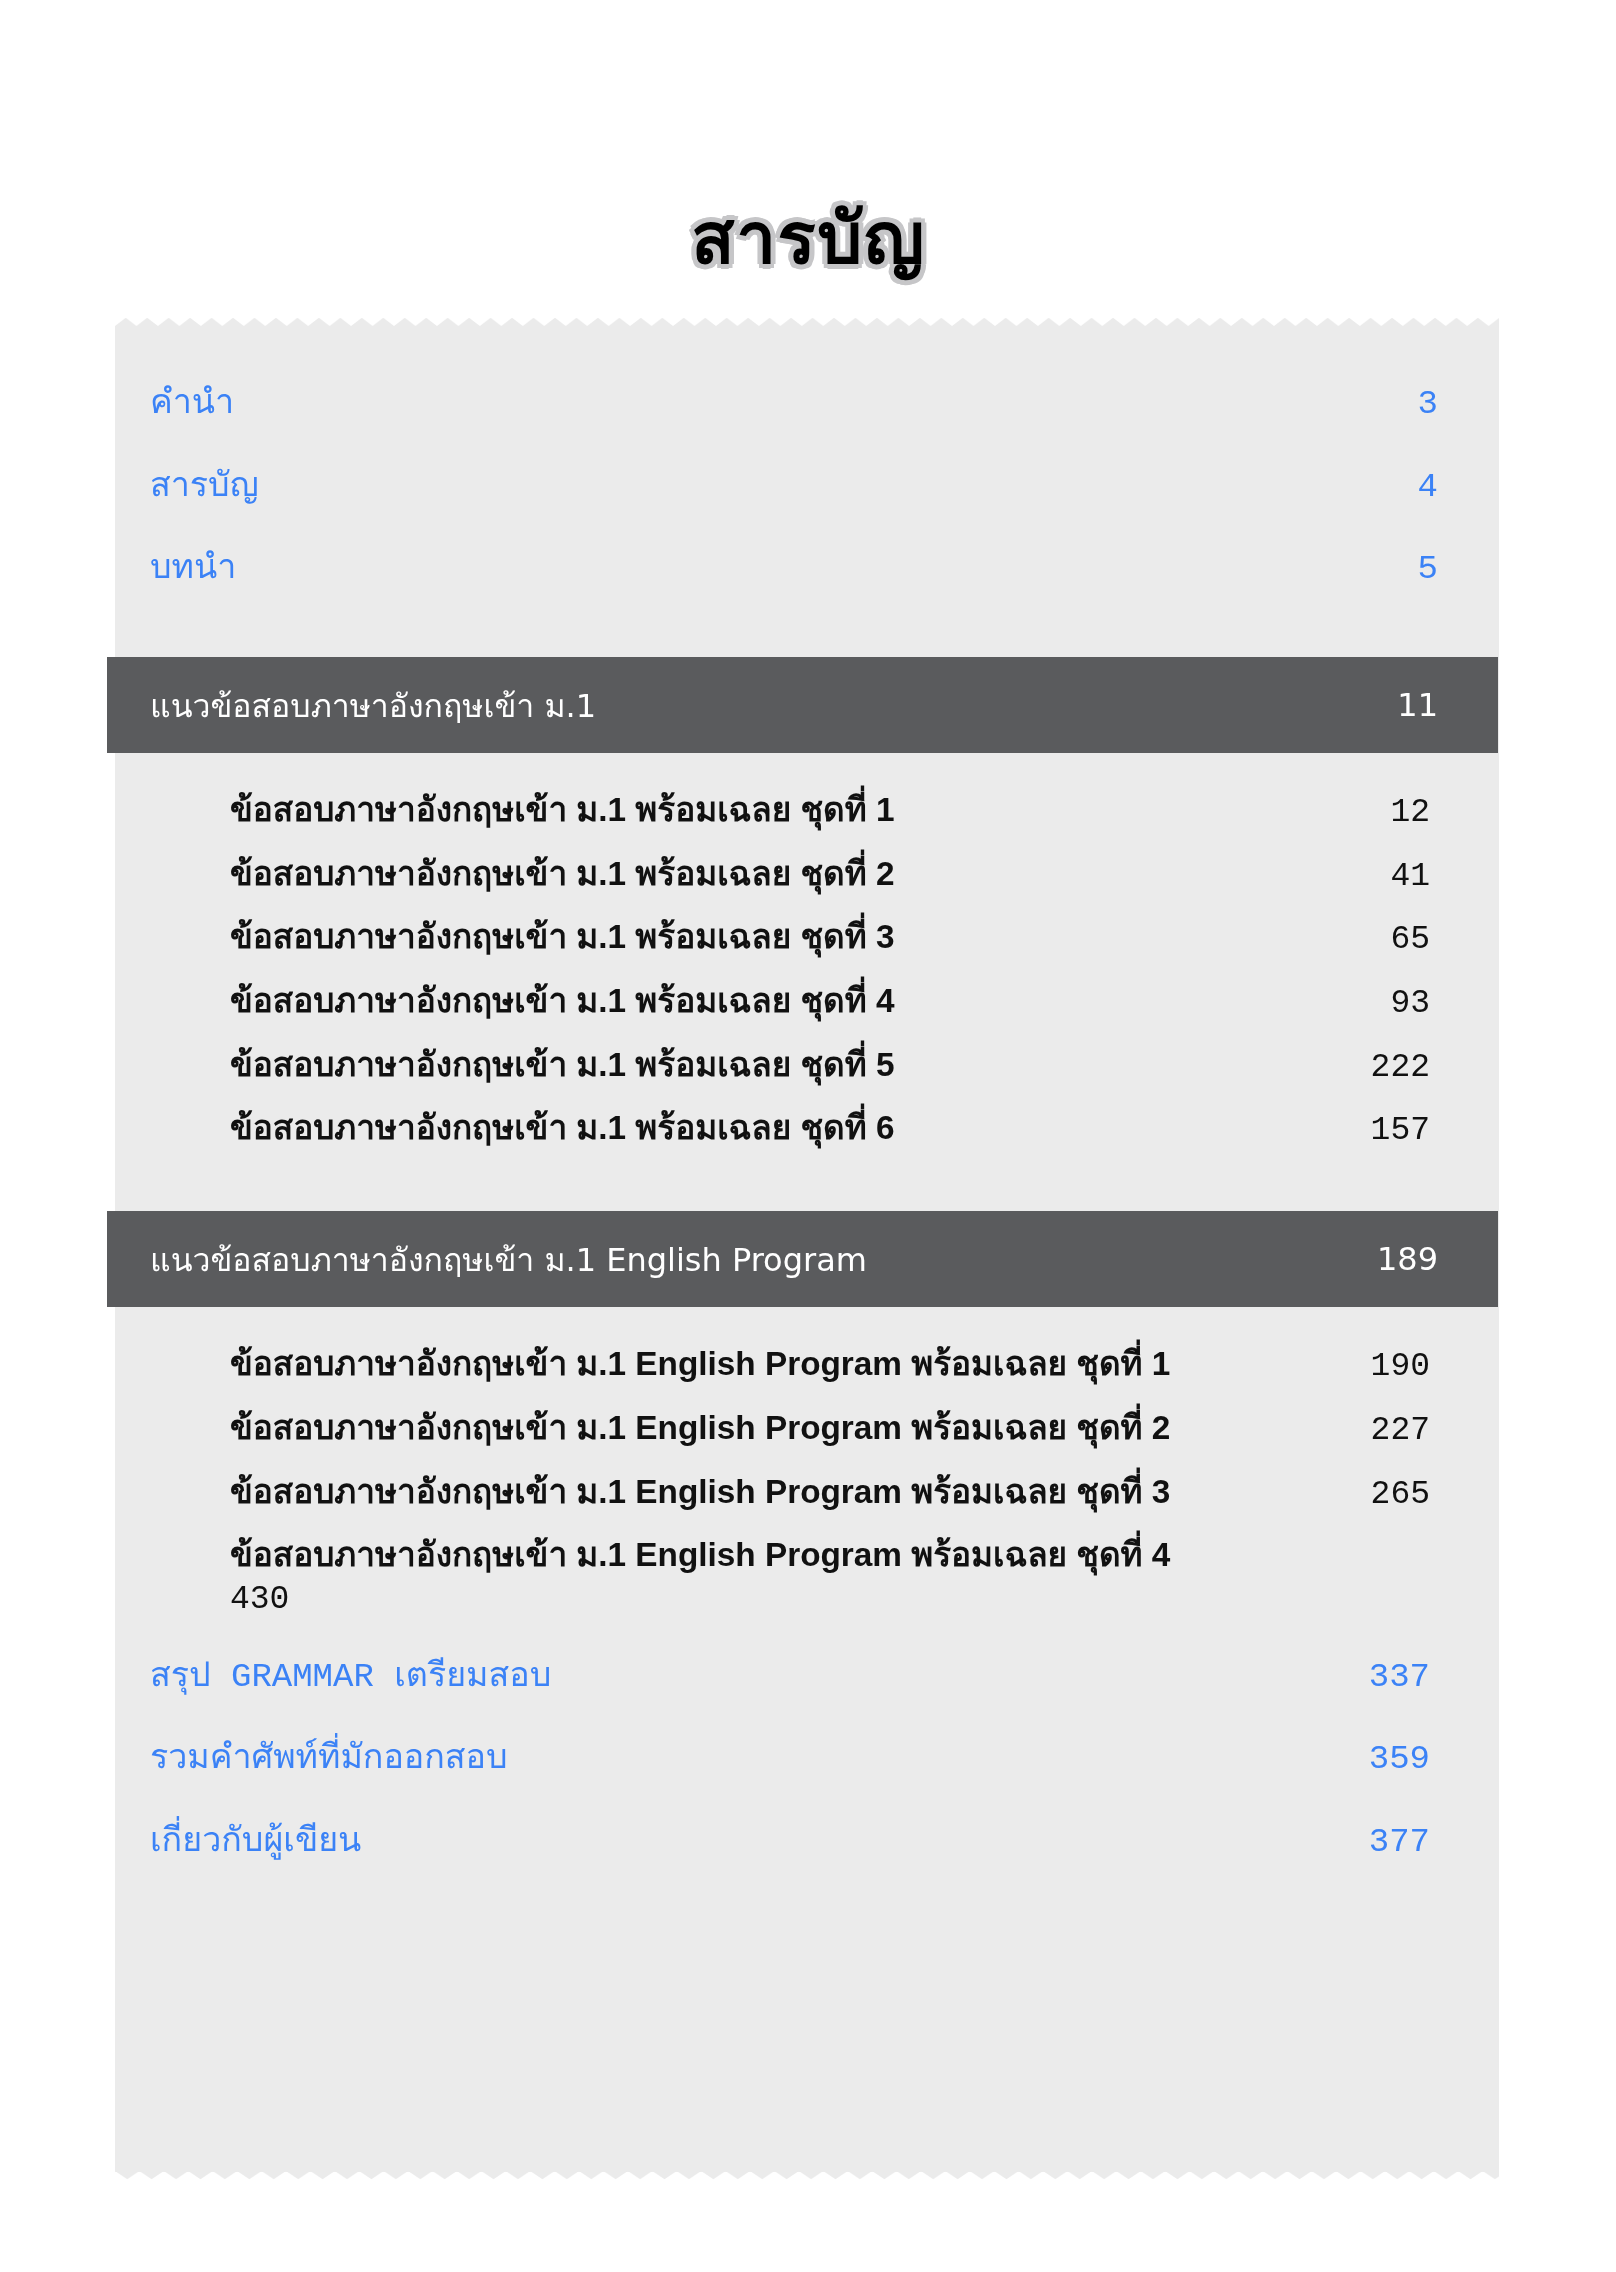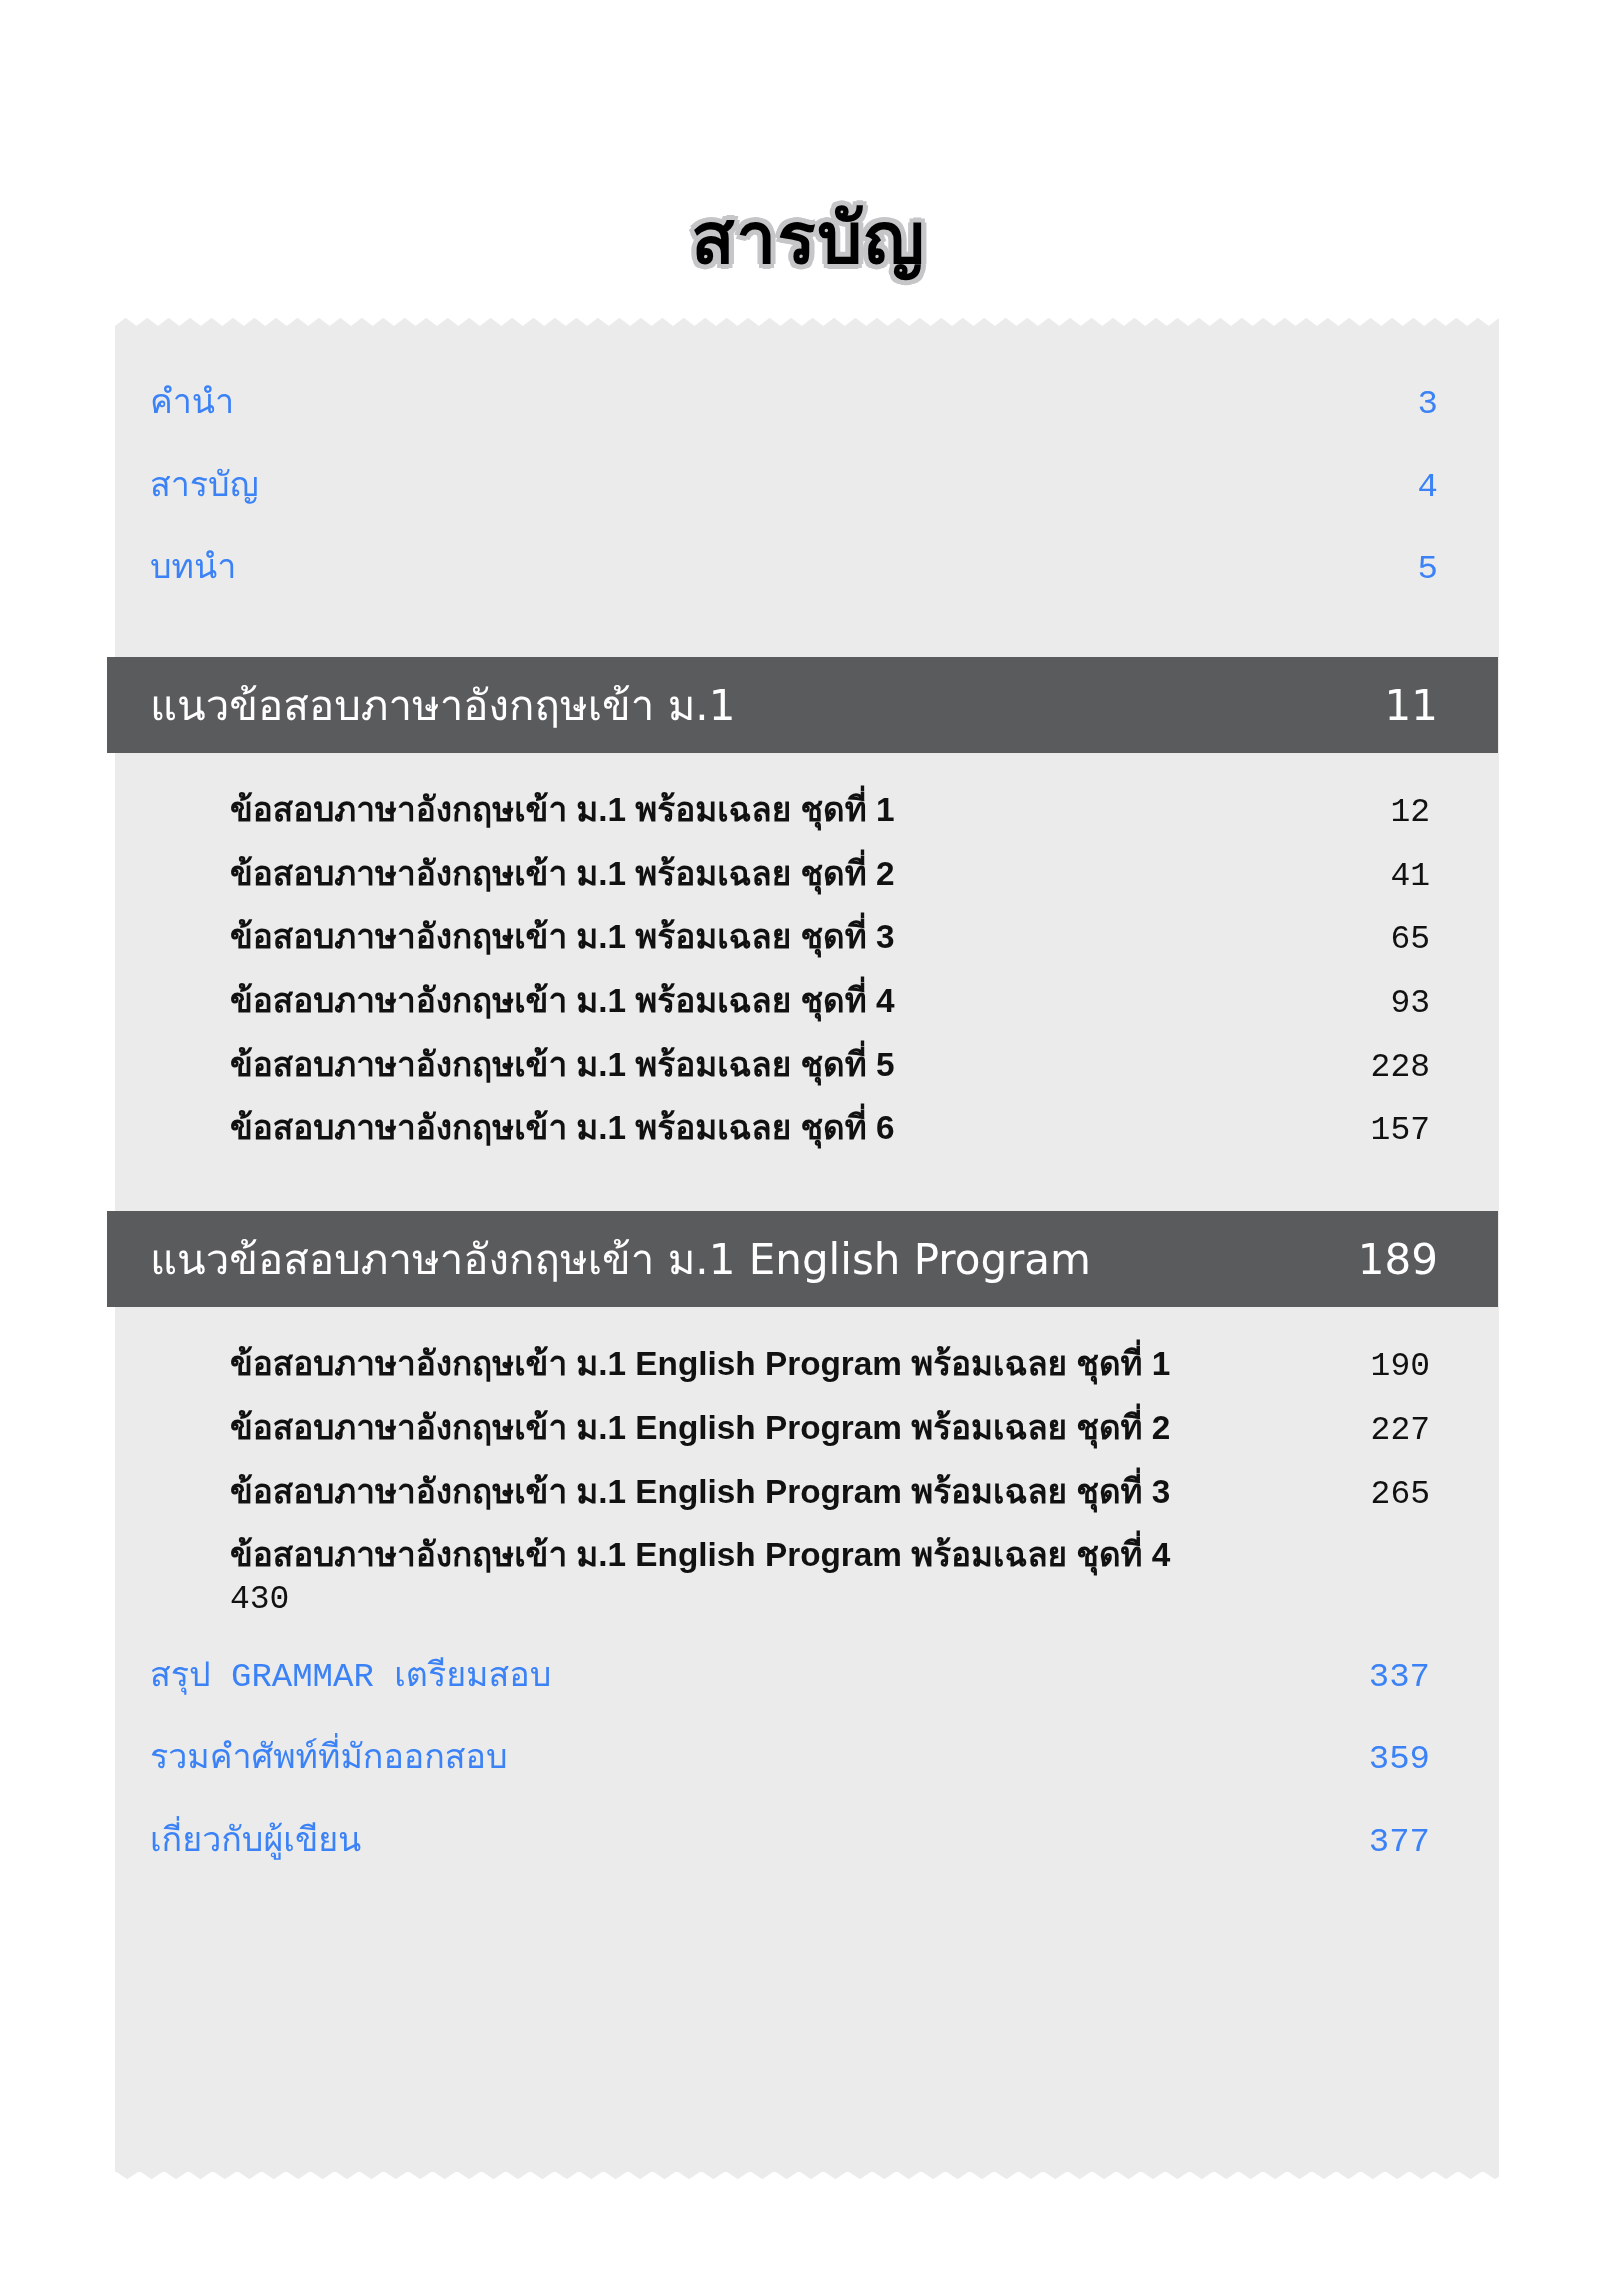--- a/index.html
+++ b/index.html
@@ -23,21 +23,21 @@
   .zig.top { top: 317px; }
   .zig.bottom { top: 2171px; }
 
   .row { position: absolute; left: 150px; width: 1288px; display: flex;
          justify-content: space-between; align-items: baseline; }
   .main-row { font-family: Liberation Mono, monospace; font-size: 34px; color: #3b82f6; }
   .main-row .num { font-size: 34px; }
 
   .band { position: absolute; left: 107px; width: 1391px; height: 96px; background: #5a5b5d; }
   .band .row { left: 43px; top: 0; height: 96px; align-items: center; width: 1288px; }
-  .band-text { color: #ffffff; font-size: 42px; font-family: "DejaVu Sans", sans-serif; }
+  .band-text { color: #ffffff; font-size: 32px; font-family: "DejaVu Sans", sans-serif; }
 
   .sub-row { position: absolute; left: 230px; width: 1200px; display: flex;
              justify-content: space-between; align-items: baseline; }
   .sub-label { font-family: "Liberation Sans", sans-serif; font-weight: bold; font-size: 34px;
                color: #111; transform: scaleX(0.98); transform-origin: left; }
   .sub-num { font-family: Liberation Mono, monospace; font-size: 33px; color: #111; }
 </style>
 </head>
 <body>
 
@@ -92,21 +92,21 @@
 <div class="sub-row" style="top:909px;">
   <span class="sub-label">ข้อสอบภาษาอังกฤษเข้า ม.1 พร้อมเฉลย ชุดที่ 3</span>
   <span class="sub-num">65</span>
 </div>
 <div class="sub-row" style="top:973px;">
   <span class="sub-label">ข้อสอบภาษาอังกฤษเข้า ม.1 พร้อมเฉลย ชุดที่ 4</span>
   <span class="sub-num">93</span>
 </div>
 <div class="sub-row" style="top:1037px;">
   <span class="sub-label">ข้อสอบภาษาอังกฤษเข้า ม.1 พร้อมเฉลย ชุดที่ 5</span>
-  <span class="sub-num">228</span>
+  <span class="sub-num">222</span>
 </div>
 <div class="sub-row" style="top:1100px;">
   <span class="sub-label">ข้อสอบภาษาอังกฤษเข้า ม.1 พร้อมเฉลย ชุดที่ 6</span>
   <span class="sub-num">157</span>
 </div>
 
 <div class="band" style="top:1211px;">
   <div class="row">
     <span class="band-text">แนวข้อสอบภาษาอังกฤษเข้า ม.1 English Program</span>
     <span class="band-text">189</span>

